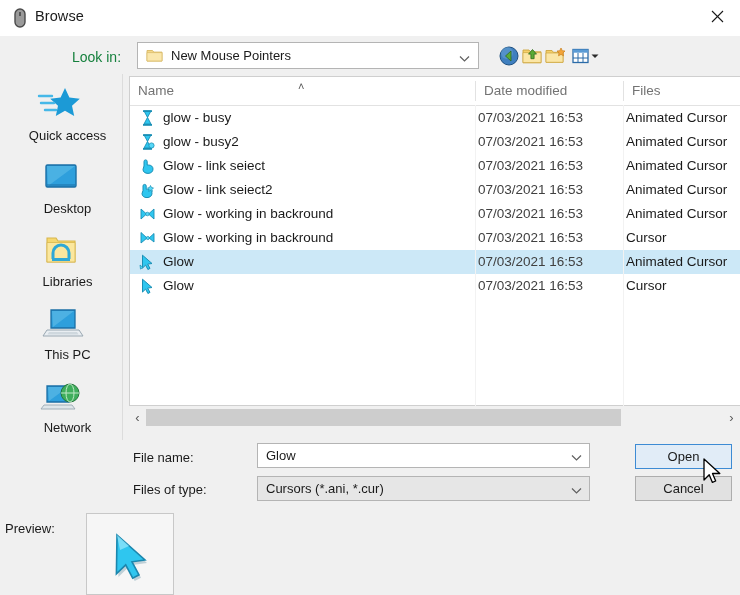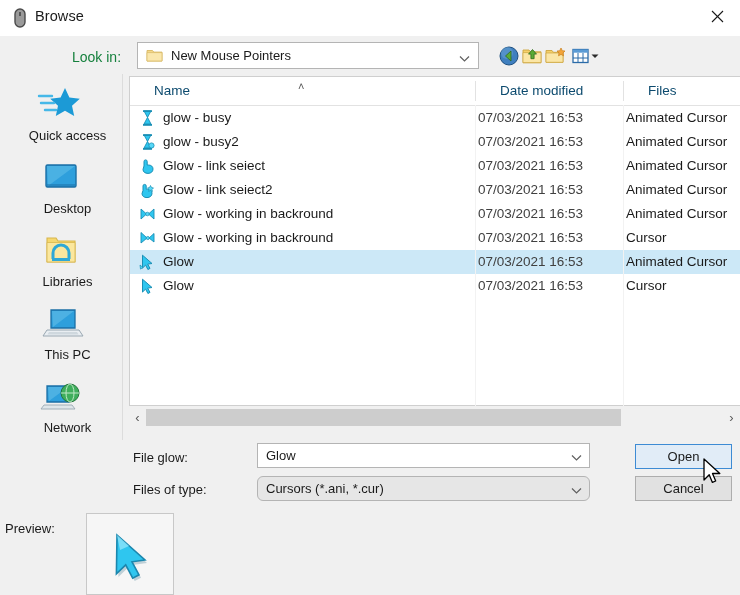--- a/index.html
+++ b/index.html
@@ -30,39 +30,39 @@
 
   
   .sidebar{position:absolute;left:0;top:74px;width:122px;height:366px;background:#f0f0f0;border-right:1px solid #dcdcdc;}
   .side-item{position:absolute;left:0;width:122px;height:72px;text-align:center;}
   .side-ico{display:block;margin:0 auto;height:42px;width:52px;}
   .side-lbl{display:block;margin-top:2px;font-size:13px;color:#1a1a1a;padding-left:13px;}
 
   
   .listwrap{position:absolute;left:129px;top:76px;width:611px;height:330px;background:#fff;border:1px solid #cfcfcf;border-right:none;box-sizing:border-box;}
   .hdr{position:absolute;left:0;top:0;width:611px;height:28px;background:#fff;border-bottom:1px solid #e2e2e2;}
-  .hcell{position:absolute;top:0;height:27px;line-height:27px;font-size:13.5px;color:#0c4a6e;padding-left:24px;box-sizing:border-box;}
+  .hcell{position:absolute;top:0;height:27px;line-height:27px;font-size:13.5px;color:#737373;padding-left:8px;box-sizing:border-box;}
   .hsep{position:absolute;top:4px;width:1px;height:20px;background:#e2e2e2;}
   .sortmark{position:absolute;top:3px;font-size:11px;color:#555;}
   .row{position:absolute;left:0;width:611px;height:24px;}
   .row.sel{background:#cce8f7;}
   .cell-name{position:absolute;left:33px;top:0;height:24px;line-height:24px;font-size:13.5px;color:#1a1a1a;white-space:nowrap;}
   .cell-date{position:absolute;left:348px;top:0;height:24px;line-height:24px;font-size:13.5px;color:#404040;white-space:nowrap;}
   .cell-type{position:absolute;left:496px;top:0;width:115px;height:24px;line-height:24px;font-size:13.5px;color:#1a1a1a;white-space:nowrap;overflow:hidden;}
   .ricon{position:absolute;left:8px;top:3px;width:19px;height:19px;}
 
   
   .hscroll{position:absolute;left:129px;top:407px;width:611px;height:21px;background:#f0f0f0;}
   .hs-arrow{position:absolute;top:0;width:17px;height:21px;display:flex;align-items:center;justify-content:center;color:#5a5a5a;font-size:13px;}
   .hs-thumb{position:absolute;left:17px;top:2px;width:475px;height:17px;background:#cdcdcd;}
 
   
   .f-label{position:absolute;font-size:13px;color:#1a1a1a;}
   .f-input{position:absolute;box-sizing:border-box;height:25px;border:1px solid #b4b4b4;background:#fff;}
-  .f-input.gray{background:#e6e6e6;border-color:#b4b4b4;border-radius:6px;}
+  .f-input.gray{background:#e6e6e6;border-color:#b4b4b4;}
   .f-val{position:absolute;left:8px;top:4px;font-size:13px;color:#1a1a1a;}
   .f-caret{position:absolute;right:7px;top:6px;}
 
   .btn{position:absolute;box-sizing:border-box;width:97px;height:25px;background:#e1e1e1;border:1px solid #adadad;
        font-family:"Liberation Sans",sans-serif;font-size:13px;color:#1a1a1a;display:flex;align-items:center;justify-content:center;}
   .btn.focus{background:#e1ecf7;border:1px solid #3d8bd4;}
 
   
   .preview-label{position:absolute;left:5px;top:521px;font-size:13px;color:#1a1a1a;}
   .preview-box{position:absolute;left:86px;top:513px;width:88px;height:82px;background:#f6f6f6;border:1px solid #c8c8c8;box-sizing:border-box;}
@@ -317,21 +317,21 @@
     <div style="position:absolute;left:345px;top:28px;width:1px;height:301px;background:#f2f2f2;"></div>
     <div style="position:absolute;left:493px;top:28px;width:1px;height:301px;background:#f2f2f2;"></div>
   </div>
 
   <div class="hscroll">
     <div class="hs-arrow" style="left:0;">‹</div>
     <div class="hs-thumb"></div>
     <div class="hs-arrow" style="right:0;">›</div>
   </div>
 
-  <span class="f-label" style="left:133px;top:450px;">File glow:</span>
+  <span class="f-label" style="left:133px;top:450px;">File name:</span>
   <div class="f-input" style="left:257px;top:443px;width:333px;">
     <span class="f-val">Glow</span>
     <span class="f-caret">
       <svg width="11" height="8" viewBox="0 0 11 8">
           <path d="M1 1.5L5.5 6 10 1.5" fill="none" stroke="#606060" stroke-width="1.2"></path>
         </svg>
     </span>
   </div>
 
   <span class="f-label" style="left:133px;top:482px;">Files of type:</span>

